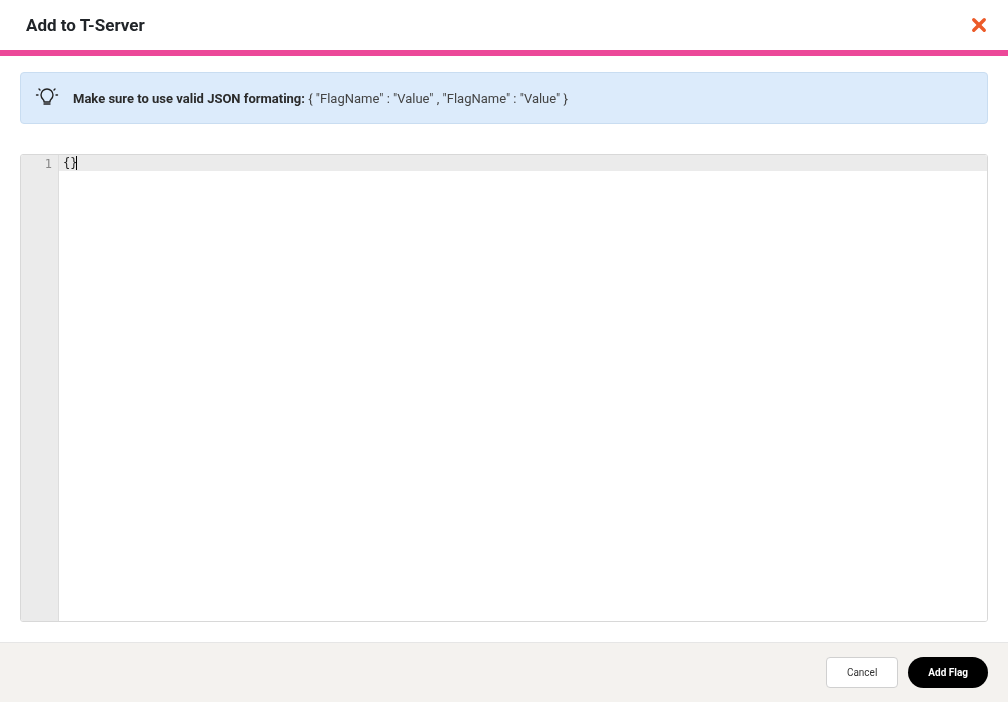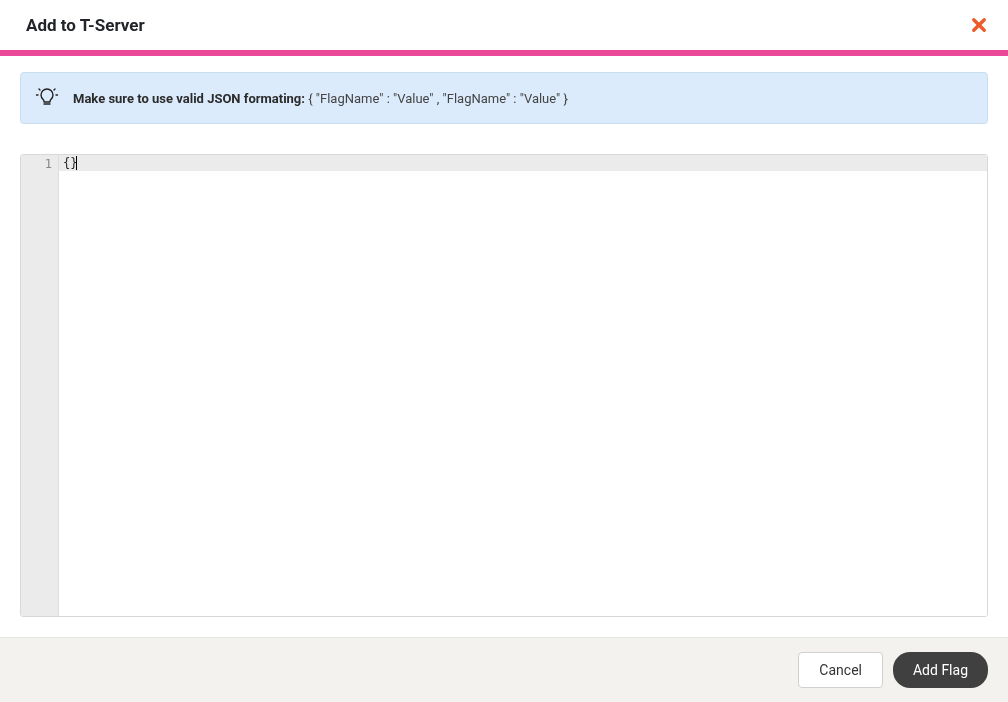--- a/index.html
+++ b/index.html
@@ -130,35 +130,35 @@
       background: #f4f2ef;
       padding: 14px 20px;
       display: flex;
       justify-content: flex-end;
       gap: 10px;
       border-top: 1px solid #e6e6e6;
     }
     .btn {
       border-radius: 4px;
       padding: 9px 20px;
-      font-size: 14px;
+      font-size: 10px;
       font-weight: 400;
       cursor: pointer;
       border: none;
       font-family: inherit;
     }
     .btn-cancel {
       background: #fff;
       border: 1px solid #d0d0d0;
       color: #333;
     }
     .btn-primary {
-      background: #404040;
+      background: #000000;
       color: #fff;
-      font-weight: 400;
+      font-weight: 700;
       border-radius: 17px;
     }
   </style>
 </head>
 <body>
 
 <div class="header">
   <div class="header-title">Add to T-Server</div>
   <div class="close-icon">
     <svg viewBox="0 0 24 24" fill="none" stroke="#ec5b29" stroke-width="4.5" stroke-linecap="round">

